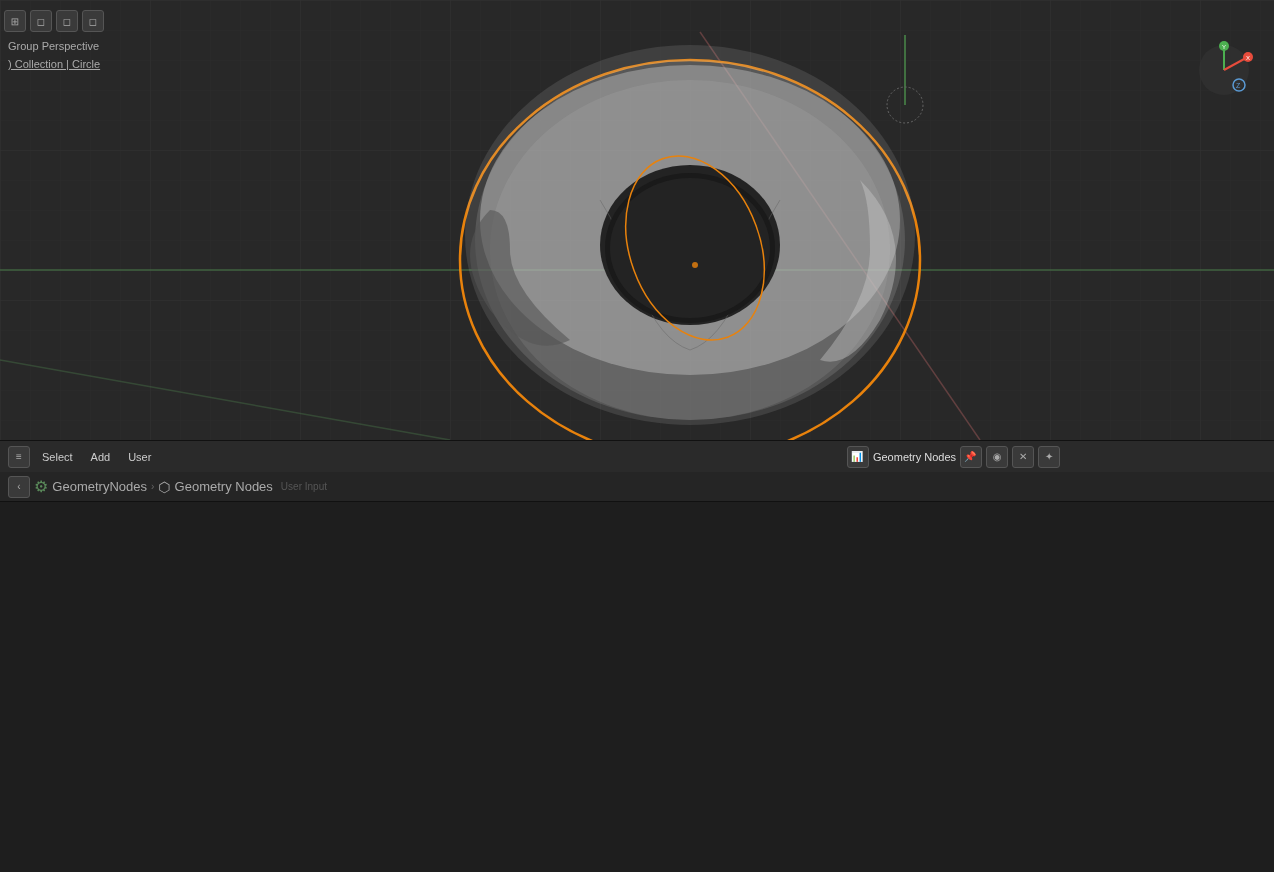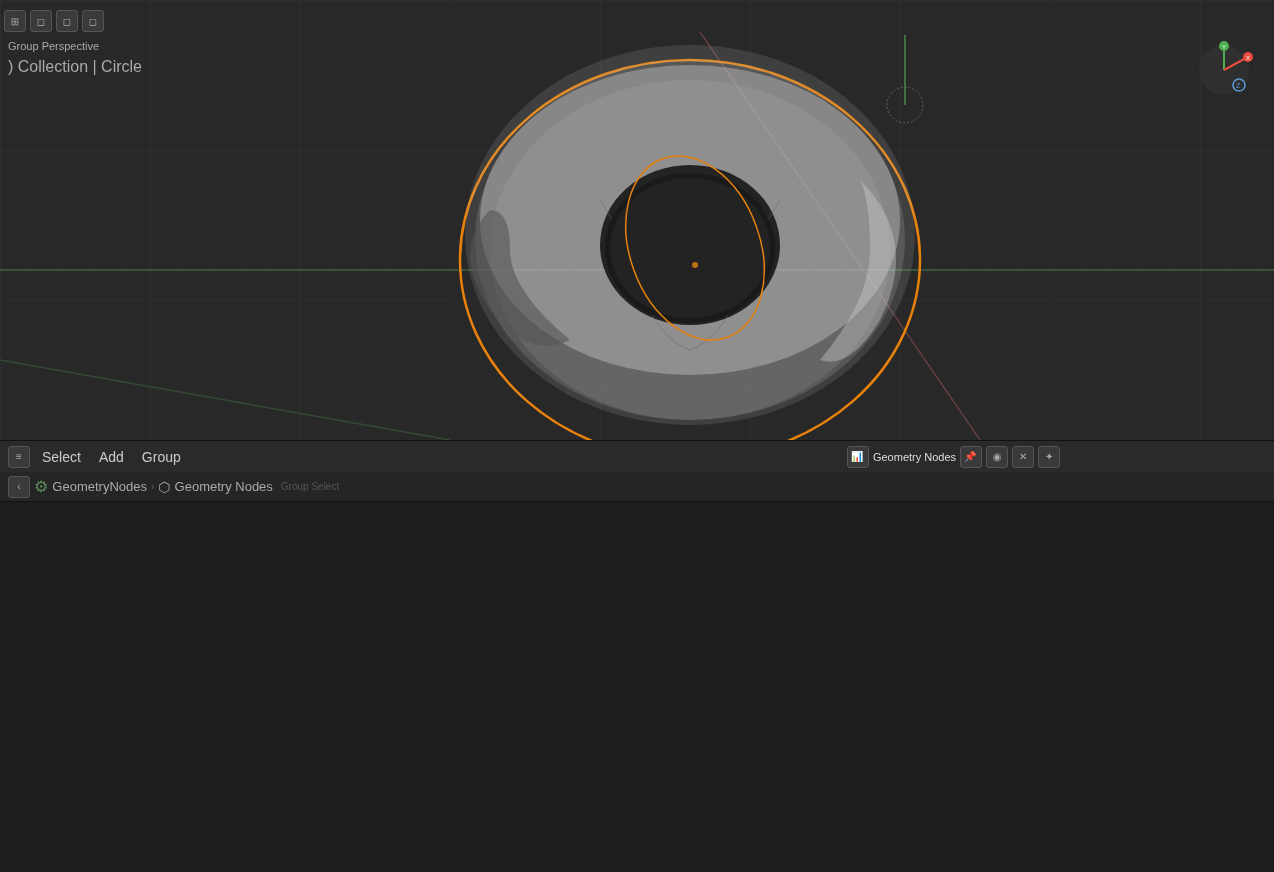--- a/index.html
+++ b/index.html
@@ -29,21 +29,22 @@
       top: 40px;
       left: 8px;
       color: #aaa;
       font-size: 11px;
     }
     .viewport-collection {
       position: absolute;
       top: 58px;
       left: 8px;
       color: #aaa;
-      font-size: 16px;
+      font-size: 11px;
+      text-decoration: underline;
     }
 
     
     .axes-gizmo {
       position: absolute;
       top: 8px;
       right: 16px;
       width: 60px;
       height: 60px;
     }
@@ -105,21 +106,21 @@
       border-radius: 3px;
       display: flex;
       align-items: center;
       justify-content: center;
       color: #aaa;
       font-size: 10px;
       cursor: pointer;
     }
     .node-header-menu {
       color: #ccc;
-      font-size: 14px;
+      font-size: 11px;
       cursor: pointer;
       padding: 2px 6px;
     }
 
     
     .breadcrumb {
       display: flex;
       align-items: center;
       gap: 4px;
       padding: 0 8px;
@@ -269,40 +270,40 @@
   </div>
 </div>
 
 <div id="node-editor">
 
   <div class="node-header">
     <div class="node-header-left">
       <div class="node-header-btn">≡</div>
       <span class="node-header-menu">Select</span>
       <span class="node-header-menu">Add</span>
-      <span class="node-header-menu">Group</span>
+      <span class="node-header-menu">User</span>
     </div>
     <div class="header-title-area">
       <div class="header-icon-btn">📊</div>
       <span class="header-title-text">Geometry Nodes</span>
       <div class="header-icon-btn">📌</div>
       <div class="header-icon-btn">◉</div>
       <div class="header-icon-btn">✕</div>
       <div class="header-icon-btn">✦</div>
     </div>
   </div>
 
   <div class="breadcrumb">
     <div class="node-header-btn">‹</div>
     <span style="font-size:16px;color:#5a8a5a;">⚙</span>
     <span class="breadcrumb-item">GeometryNodes</span>
     <span class="breadcrumb-sep">›</span>
     <span style="font-size:14px;color:#aaa;">⬡</span>
     <span class="breadcrumb-item">Geometry Nodes</span>
-    <span style="color:#555;font-size:10px;margin-left:4px;">Group Select</span>
+    <span style="color:#555;font-size:10px;margin-left:4px;">User Input</span>
   </div>
 
   <div class="node-canvas">
     <svg id="connections-svg">
 
       <path d="M 200,545 C 240,545 270,558 300,558" stroke="#4caf50" stroke-width="2" fill="none"></path>
 
       <path d="M 435,544 C 455,544 460,562 472,562" stroke="#4caf50" stroke-width="2" fill="none"></path>
 
       <path d="M 435,564 C 455,564 460,795 472,812" stroke="#26a69a" stroke-width="2" fill="none"></path>

